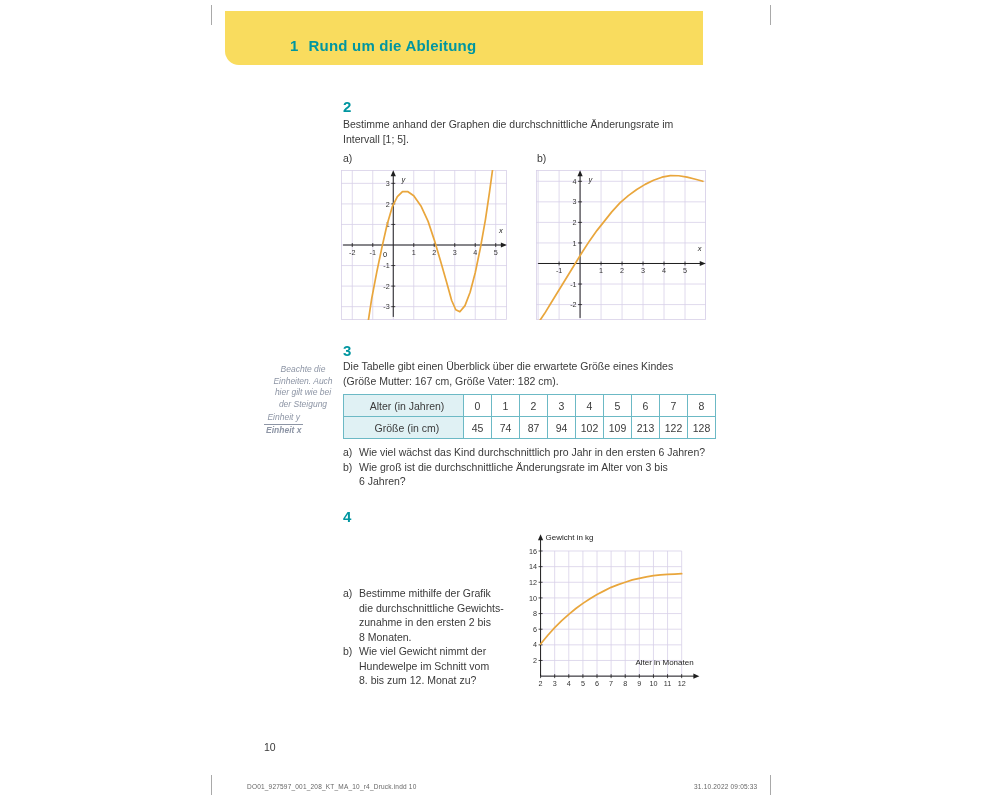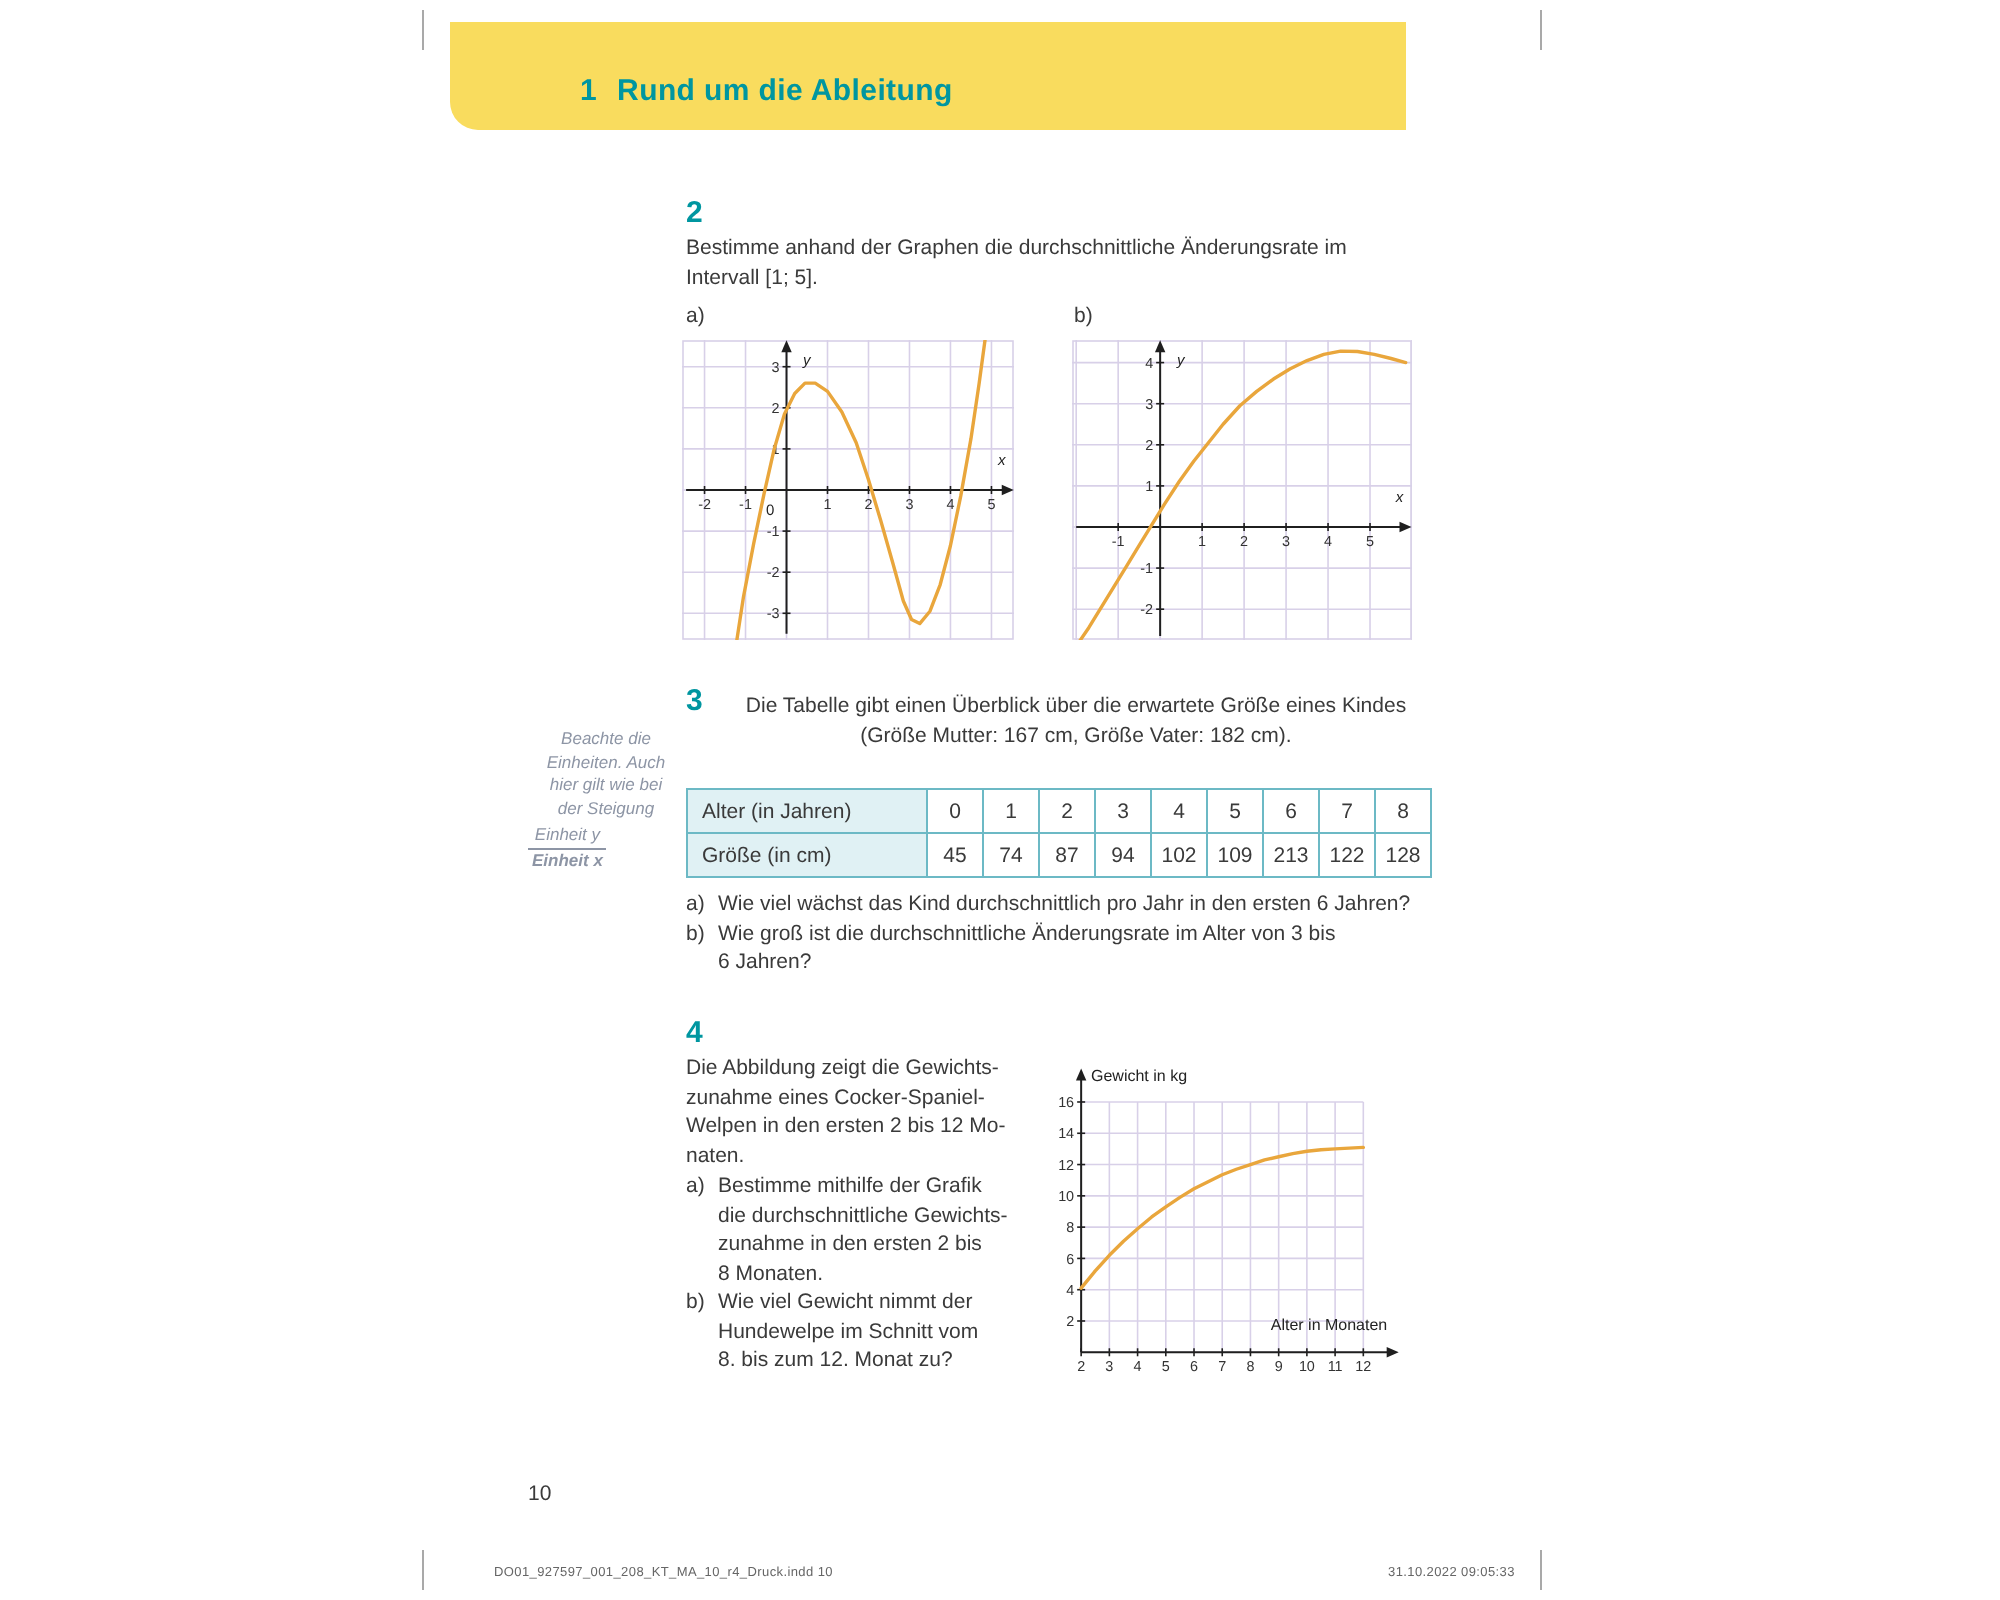--- a/index.html
+++ b/index.html
@@ -18,21 +18,21 @@
   .sub-label{position:absolute;font-size:10.5px;color:var(--body);}
 
   .items{position:absolute;}
   .item{display:flex;font-size:10.5px;line-height:14.5px;color:var(--body);}
   .item-label{width:16px;flex:none;}
   .item-text{white-space:pre-line;}
 
   table.growth{position:absolute;left:343px;top:394px;border-collapse:collapse;table-layout:fixed;}
   table.growth td{border:1px solid var(--table_border);font-size:10.5px;height:21px;
                   text-align:center;width:27px;padding:0;color:var(--body);}
-  table.growth td.rowhead{width:112px;text-align:left;padding-left:7px;
+  table.growth td.rowhead{width:112px;text-align:center;padding-left:7px;
                   background:var(--table_header_bg);}
 
   .note{position:absolute;left:264px;top:364px;width:78px;font-style:italic;
         font-size:8.5px;line-height:11.5px;color:var(--note);}
   .note .preline{white-space:pre-line;text-align:center;}
   .frac{display:inline-block;margin-top:2px;text-align:center;}
   .frac span{display:block;padding:0 2px;}
   .frac .bot{border-top:1px solid var(--note);font-weight:bold;}
 
   .pagenum{position:absolute;left:264px;top:741px;font-size:10.5px;color:var(--body);}
@@ -161,21 +161,21 @@
       <line x1="42.074074074074076" y1="31.84931506849314" x2="46.074074074074076" y2="31.84931506849314" stroke="#1F1F1F" stroke-width="0.8"></line>
       <text x="40.574074074074076" y="34.44931506849314" text-anchor="end" font-size="7.2" fill="#333333">3</text>
       <line x1="42.074074074074076" y1="11.30136986301369" x2="46.074074074074076" y2="11.30136986301369" stroke="#1F1F1F" stroke-width="0.8"></line>
       <text x="40.574074074074076" y="13.90136986301369" text-anchor="end" font-size="7.2" fill="#333333">4</text>
       <text x="163.70370370370372" y="81.16438356164383" text-anchor="middle" font-size="7.5" fill="#222" font-style="italic">x</text>
       <text x="52.46913580246914" y="12.328767123287662" text-anchor="start" font-size="7.5" fill="#222" font-style="italic">y</text>
       <polyline points="2.098765432098767,153.08219178082192 8.395061728395065,143.83561643835617 14.691358024691363,133.56164383561645 20.987654320987655,123.2876712328767 27.283950617283953,113.01369863013699 33.58024691358025,102.73972602739727 39.876543209876544,92.46575342465754 46.17283950617284,82.1917808219178 53.518518518518526,70.8904109589041 60.86419753086421,60.61643835616438 68.20987654320987,51.36986301369862 75.55555555555556,42.12328767123286 83.95061728395062,32.87671232876711 92.34567901234568,25.68493150684931 100.74074074074076,19.520547945205465 109.13580246913581,14.383561643835606 117.53086419753086,10.273972602739718 125.92592592592592,7.191780821917803 134.320987654321,5.5479452054794365 142.71604938271608,5.753424657534254 151.11111111111111,7.191780821917803 159.50617283950618,9.246575342465746 166.85185185185185,11.30136986301369" fill="none" stroke="#E9A63C" stroke-width="1.7" stroke-linecap="round" stroke-linejoin="round"></polyline>
     </svg>
 
   <div class="tasknum" style="left:343px;top:342px;">3</div>
-  <div class="body-text" style="left:343px;top:346px;width:390px;text-align:center;">Die Tabelle gibt einen Überblick über die erwartete Größe eines Kindes
+  <div class="body-text" style="left:343px;top:359px;width:390px;">Die Tabelle gibt einen Überblick über die erwartete Größe eines Kindes
 (Größe Mutter: 167 cm, Größe Vater: 182 cm).</div>
 
   <table class="growth">
     <tbody>
         <tr>
           <td class="rowhead">Alter (in Jahren)</td>
           <td>0</td>
           <td>1</td>
           <td>2</td>
           <td>3</td>
@@ -217,24 +217,20 @@
 Einheiten. Auch
 hier gilt wie bei
 der Steigung</div>
     <div class="frac">
       <span>Einheit y</span>
       <span class="bot">Einheit x</span>
     </div>
   </div>
 
   <div class="tasknum" style="left:343px;top:508px;">4</div>
-  <div class="body-text" style="left:343px;top:527px;width:200px;">Die Abbildung zeigt die Gewichts-
-zunahme eines Cocker-Spaniel-
-Welpen in den ersten 2 bis 12 Mo-
-naten.</div>
 
   <div class="items" style="left:343px;top:586px;width:200px;">
     <div class="item">
       <span class="item-label">a)</span>
       <span class="item-text">Bestimme mithilfe der Grafik
 die durchschnittliche Gewichts-
 zunahme in den ersten 2 bis
 8 Monaten.</span>
     </div>
     <div class="item">

